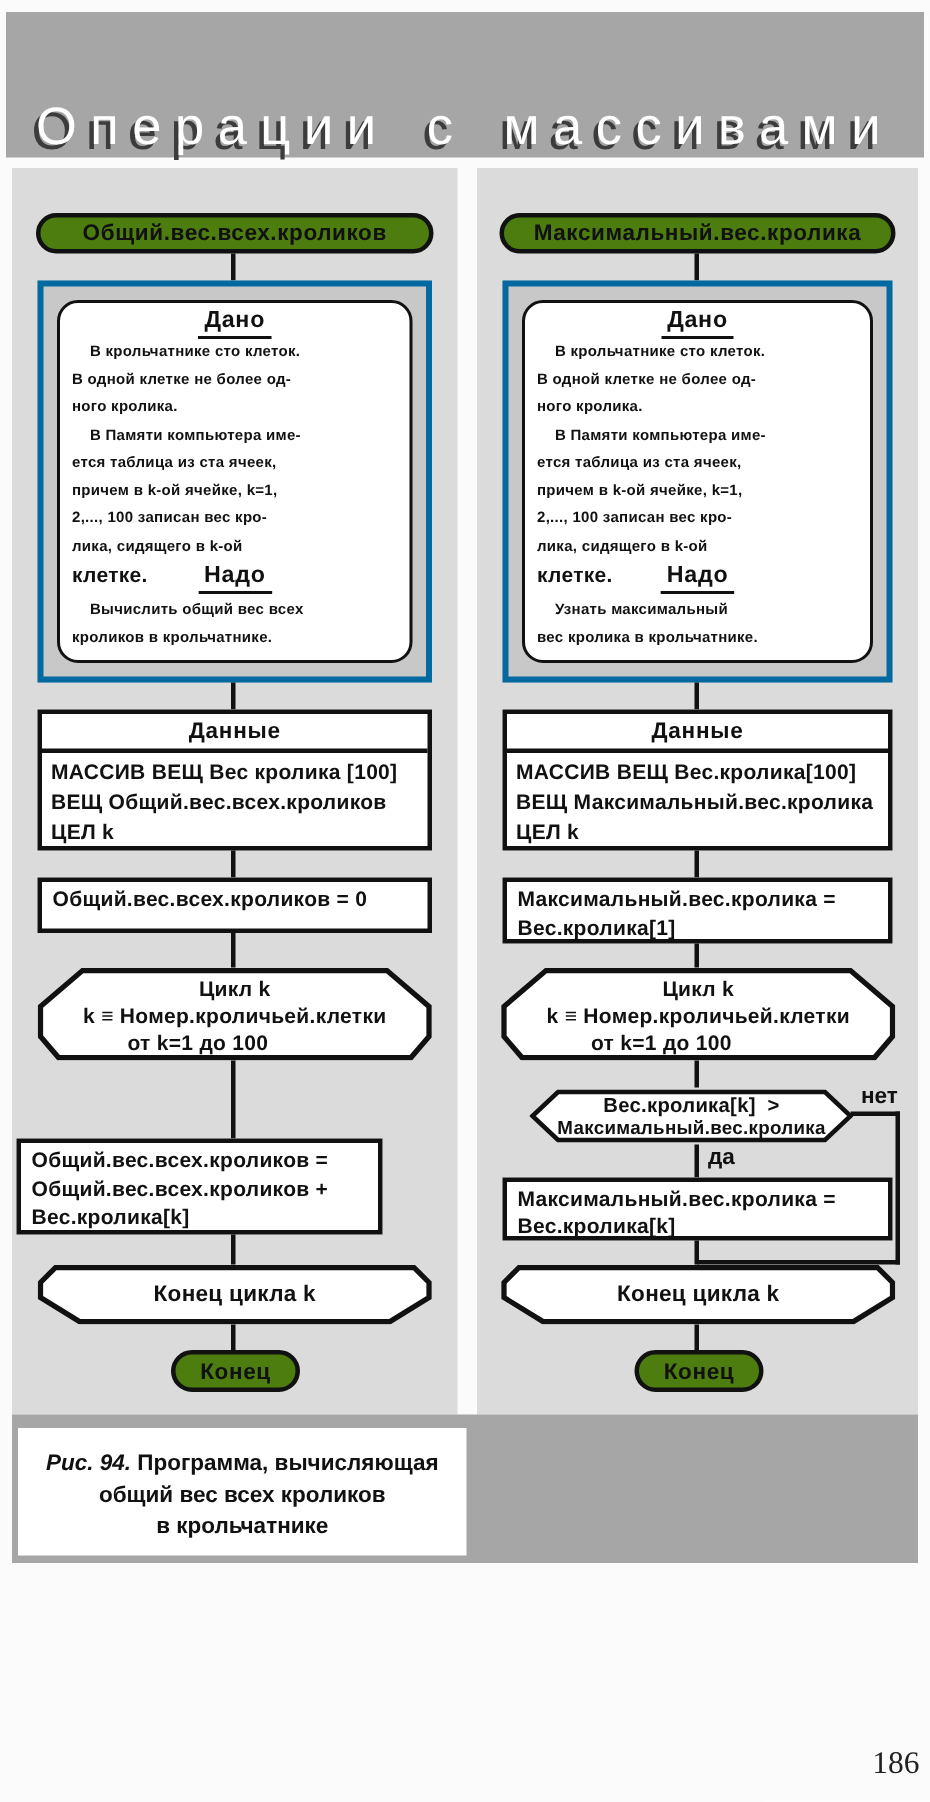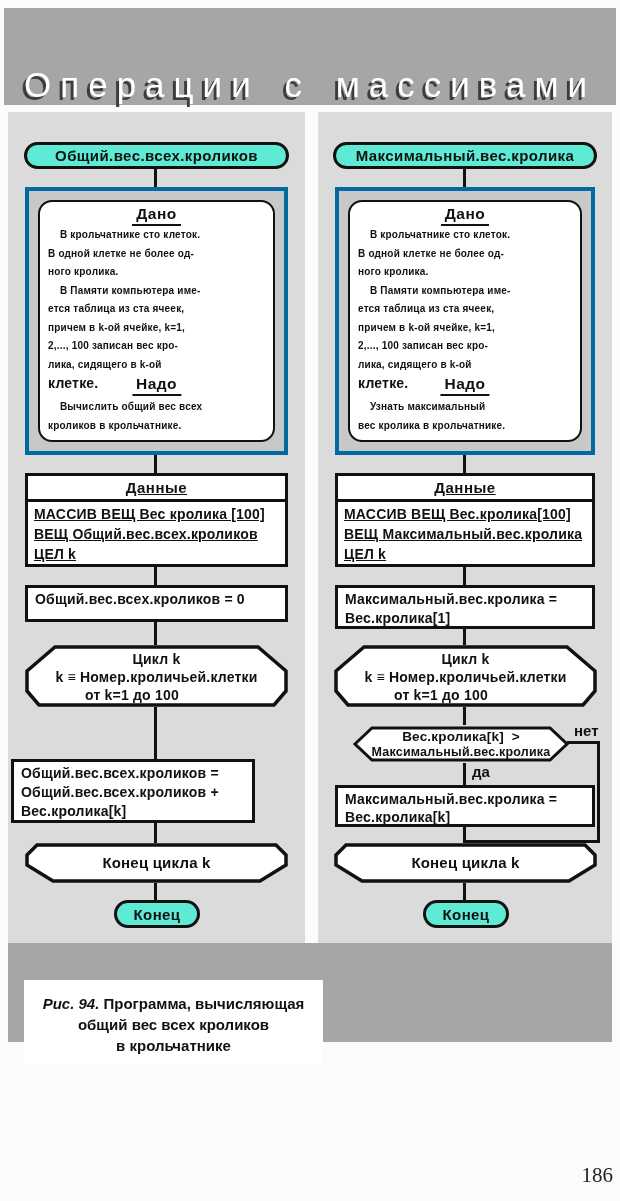--- a/index.html
+++ b/index.html
@@ -15,36 +15,36 @@
 
   
   .panel{position:absolute;top:112px;height:831px;background:#dbdbdb;}
   .panel.lp{left:8px;width:297px;}
   .panel.rp{left:318px;width:294px;}
 
   .vline{position:absolute;width:3px;background:#111;}
   .hseg{position:absolute;height:3px;background:#111;}
   .vseg{position:absolute;width:3px;background:#111;}
 
-  .pill{position:absolute;border:3px solid #111;border-radius:15px;background:#5eead4;
+  .pill{position:absolute;border:3px solid #111;border-radius:15px;background:#4d7c0f;
         display:flex;align-items:center;justify-content:center;
         font-size:15px;font-weight:700;letter-spacing:.4px;white-space:pre;}
 
   .dano-outer{position:absolute;border:4px solid #0369a1;background:#c8c8c8;padding:9px;}
   .dano-inner{width:100%;height:100%;border:2px solid #111;border-radius:14px;background:#fff;
               padding:3px 8px;overflow:hidden;}
   .center{text-align:center;}
   .undertitle{display:inline-block;font-weight:700;font-size:15.5px;border-bottom:2px solid #111;
               padding:0 4px 1px;letter-spacing:.5px;}
   .dano-text{font-size:10px;line-height:18.5px;font-weight:700;letter-spacing:.2px;white-space:pre-wrap;}
   .nado-line{position:relative;font-size:14px;line-height:19px;font-weight:700;letter-spacing:.2px;}
   .nado-abs{position:absolute;left:50%;transform:translateX(-50%);top:0;}
   .need-body{margin-top:5px;}
 
-  .databox{position:absolute;border:3px solid #111;background:#fff;text-decoration:underline;}
+  .databox{position:absolute;border:3px solid #111;background:#fff;}
   .databox .hdr{border-bottom:3px solid #111;text-align:center;font-weight:700;font-size:15px;
                 padding:3px 0;letter-spacing:.5px;}
   .databox .bdy{padding:2px 6px;font-size:14px;line-height:20px;font-weight:700;
                 letter-spacing:.2px;white-space:pre-wrap;}
 
   .stmtbox{position:absolute;border:3px solid #111;background:#fff;
            font-size:14px;line-height:19px;font-weight:700;letter-spacing:.2px;
            padding:2px 7px;white-space:pre-wrap;display:flex;flex-direction:column;justify-content:flex-start;}
 
   .shape{position:absolute;}
@@ -236,21 +236,21 @@
       <div class="txt" style="display:flex;align-items:center;justify-content:center;font-size:15px;">Конец цикла k</div>
     </div>
     <div class="vline" style="left:145px;top:771px;height:17px;"></div>
 
     <div class="pill" style="left:105px;top:788px;width:86px;height:28px;">
       <span>Конец</span>
     </div>
   </div>
 
   <div class="cap-band">
-    <div class="cap-card" style="left:16px;width:299px;margin-top:28px;">
+    <div class="cap-card" style="left:4px;width:299px;">
       <span class="fig">Рис. 94.</span>
       <span class="cap-text">Программа, вычисляющая
 общий вес всех кроликов
 в крольчатнике</span>
     </div>
   </div>
 
   <div class="page-number">186</div>
 </div>
 

